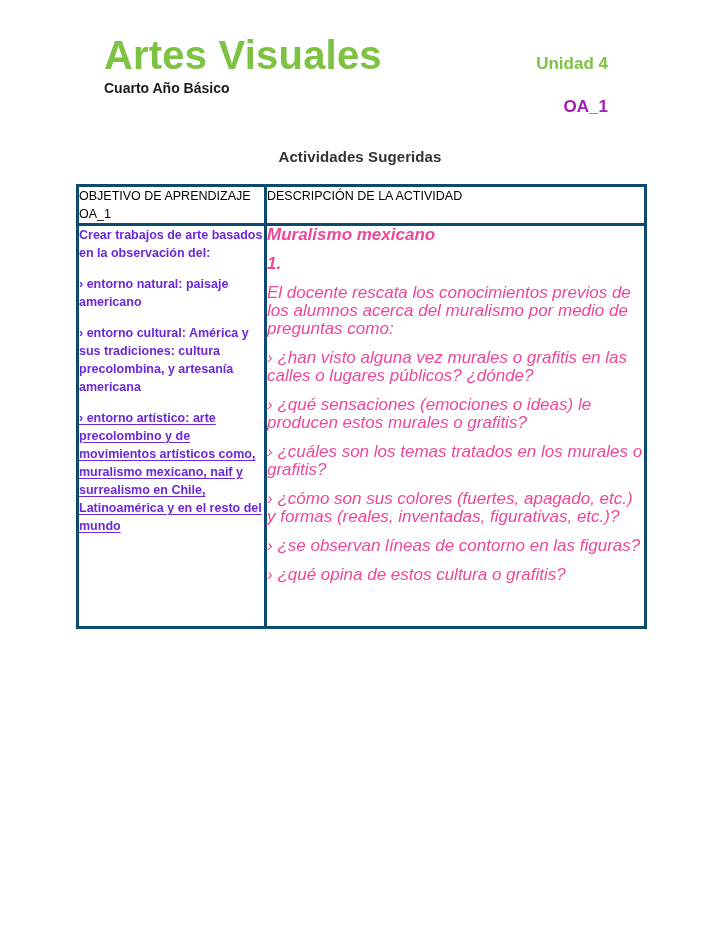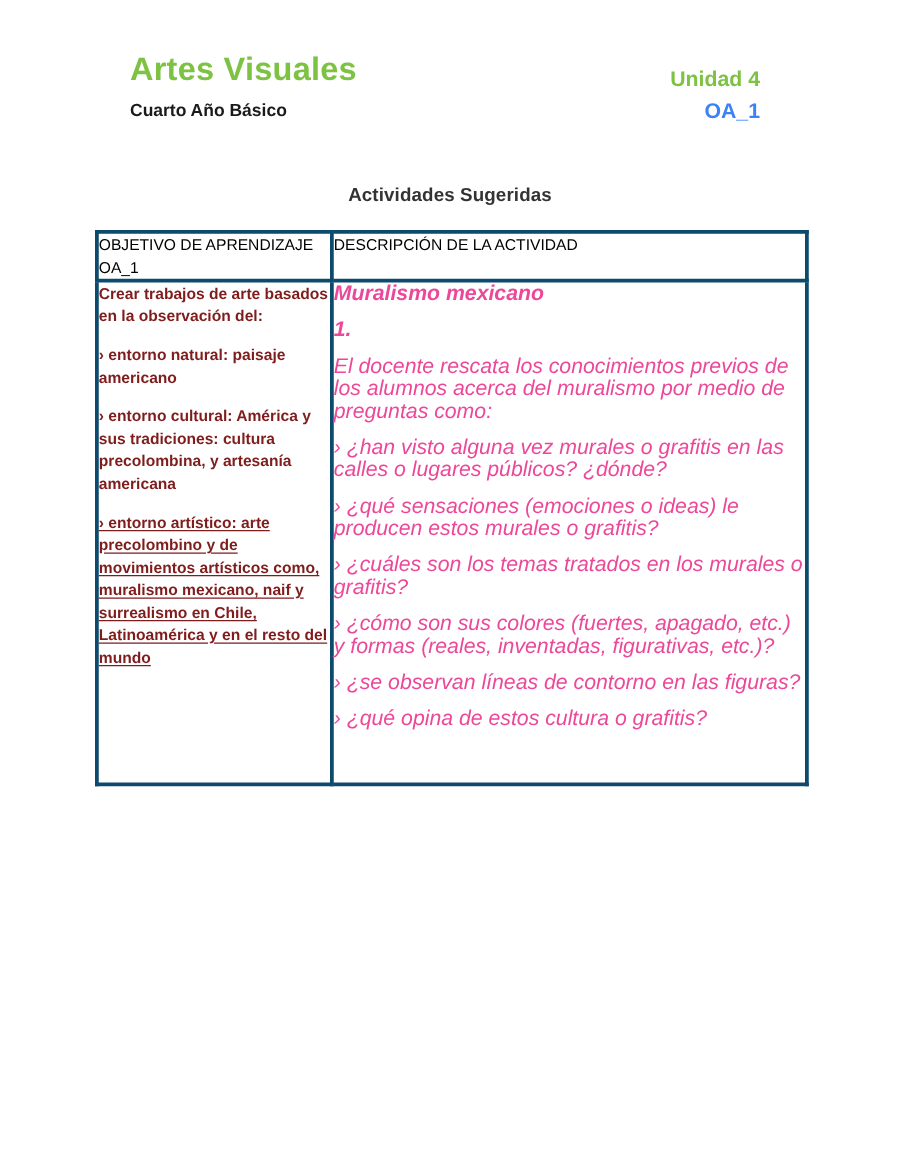--- a/index.html
+++ b/index.html
@@ -31,21 +31,21 @@
     top: 38px;
     width: 568px;
     height: 76px;
   }
   .header-left {
     position: absolute;
     left: 28px;
     top: 0;
   }
   .title-main {
-    font-size: 26px;
+    font-size: 40px;
     font-weight: bold;
     color: #7DC242;
     line-height: 34px;
     letter-spacing: 0.2px;
     white-space: nowrap;
   }
   .title-sub {
     font-size: 14px;
     font-weight: bold;
     color: #1a1a1a;
@@ -62,23 +62,23 @@
   .unit-label {
     font-size: 17px;
     font-weight: bold;
     color: #7DC242;
     line-height: 23px;
     white-space: nowrap;
   }
   .oa-label {
     font-size: 17px;
     font-weight: bold;
-    color: #3b82f6;
+    color: #a21caf;
     line-height: 23px;
-    margin-top: 2px;
+    margin-top: 20px;
     white-space: nowrap;
     text-align: right;
   }
 
   
   .section-heading {
     position: absolute;
     left: 76px;
     top: 148px;
     width: 568px;
@@ -120,21 +120,21 @@
     color: #000000;
     text-align: left;
     height: 32px;
   }
 
   .cell-left {
     padding: 10px 12px 14px 8px;
     font-size: 12.5px;
     line-height: 18px;
     font-weight: bold;
-    color: #7f1d1d;
+    color: #6d28d9;
     height: 400px;
   }
   .cell-right {
     padding: 10px 14px 14px 10px;
     font-size: 17px;
     line-height: 18px;
     color: #ec4899;
     height: 400px;
     font-style: italic;
   }

